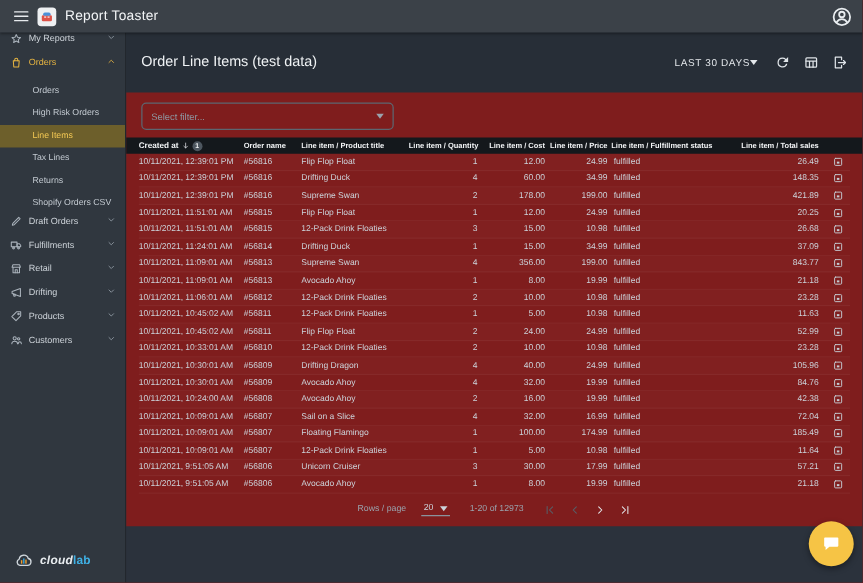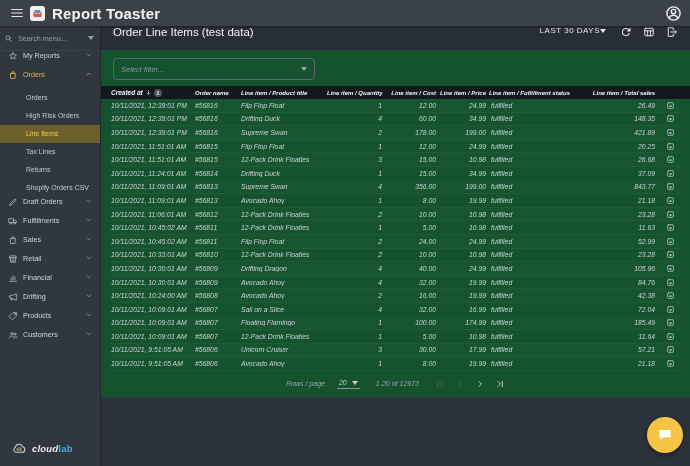--- a/index.html
+++ b/index.html
@@ -5,21 +5,21 @@
   html,body{margin:0;padding:0;}
   body{width:690px;height:466px;overflow:hidden;position:relative;
        font-family:"Liberation Sans","DejaVu Sans",sans-serif;
        background:#2b323c;-webkit-font-smoothing:antialiased;}
   .ic{fill:none;stroke:currentColor;stroke-width:2;stroke-linecap:round;stroke-linejoin:round;display:block;}
 
   
   .topbar{height:26px;background:#3b4148;display:flex;align-items:center;padding:0 8px;box-shadow:0 1px 2px rgba(0,0,0,.35);position:relative;z-index:5;}
   .hamburger{width:14px;height:14px;color:#e7eaed;margin:0 6px 0 2px;cursor:pointer;}
   .logo-badge{width:15px;height:15px;border-radius:3px;background:#eef0f2;display:flex;align-items:center;justify-content:center;margin-right:7px;}
-  .topbar-title{color:#f2f4f6;font-size:15px;font-weight:bold;letter-spacing:.2px;}
+  .topbar-title{color:#f2f4f6;font-size:11px;font-weight:normal;letter-spacing:.2px;}
   .topbar-spacer{flex:1;}
   .account{width:17px;height:17px;color:#e9edf0;}
 
   
   .shell{display:flex;height:440px;}
   .sidebar{width:100px;background:#30373f;display:flex;flex-direction:column;border-right:1px solid rgba(0,0,0,.28);flex:none;}
   .search-row{height:24px;display:flex;align-items:center;padding:0 6px 0 4px;gap:3px;border-bottom:1px solid rgba(255,255,255,.05);}
   .search-row svg{width:9px;height:9px;color:#a7b0b9;flex:none;}
   .search-input{flex:1;min-width:0;background:transparent;border:none;outline:none;color:#cfd6dd;font-size:7.2px;font-family:inherit;}
   .search-input::placeholder{color:#97a1ab;}
@@ -34,28 +34,28 @@
   .sub-item{height:18px;line-height:18px;padding-left:26px;font-size:7px;color:#c3cad1;cursor:pointer;white-space:nowrap;}
   .sub-item.selected{background:#6d5f2b;color:#f6ca55;}
   .side-logo{margin-top:auto;display:flex;align-items:center;gap:2px;padding:0 6px 10px 8px;}
   .side-logo svg{width:22px;height:16px;}
   .brand{font-size:9.5px;font-weight:bold;letter-spacing:.2px;}
   .brand .p1{color:#e9edf0;font-style:italic;}
   .brand .p2{color:#3fb0e4;}
 
   
   .main{flex:1;display:flex;flex-direction:column;background:#2b323c;min-width:0;}
-  .title-bar{height:24px;background:#272e37;display:flex;align-items:flex-start;padding:0 12px;flex:none;}
+  .title-bar{height:24px;background:#272e37;display:flex;align-items:center;padding:12px 12px;flex:none;}
   .page-title{color:#f0f3f5;font-size:11.5px;font-weight:500;}
   .title-spacer{flex:1;}
   .date-range{display:flex;align-items:center;gap:0;color:#e3e7eb;font-size:8px;font-weight:normal;letter-spacing:.5px;cursor:pointer;margin-right:14px;}
   .tool-btn{background:none;border:none;padding:0;margin-left:11px;color:#dfe4e8;cursor:pointer;}
   .tool-btn svg{width:12px;height:12px;}
 
-  .card{background:#14532d;padding:6px 10px 0;flex:none;font-style:italic;}
+  .card{background:#7f1d1d;padding:6px 10px 0;flex:none;}
   .filter-box{width:186px;height:20px;border:1px solid #5d6670;border-radius:4px;display:flex;align-items:center;padding:0 7px;gap:6px;color:#8d97a1;font-size:7.5px;cursor:pointer;margin:2px 0 6px 2px;}
   .filter-box .caret{margin-left:auto;color:#9aa3ad;}
 
   .thead,.trow{display:grid;grid-template-columns:84px 46px 86px 58px 54px 50px 94px 1fr 22px;align-items:center;}
   .thead{background:#14181c;height:13px;margin:0 -10px;padding:0 10px;}
   .th{font-size:6px;font-weight:bold;color:#f2f4f6;white-space:nowrap;overflow:hidden;cursor:pointer;}
   .a-right{text-align:right;padding-right:3px;}
   .a-left{text-align:left;}
   .th.first{display:flex;align-items:center;gap:2px;overflow:visible;font-size:6.5px;}
   .sort-ic{width:7px;height:7px;color:#e8ebee;}
@@ -209,27 +209,20 @@
   <span class="topbar-title">Report Toaster</span>
   <span class="topbar-spacer"></span>
   <svg class="ic account">
       <use href="#i-person"></use>
     </svg>
 </div>
 
 <div class="shell">
 
   <div class="sidebar">
-    <div class="search-row">
-      <svg class="ic">
-          <use href="#i-search"></use>
-        </svg>
-      <input class="search-input" placeholder="Search menu..." style="">
-      <span class="caret"></span>
-    </div>
     <div class="nav">
         <div class="nav-item">
           <svg class="ic ">
             <use href="#i-star"></use>
           </svg>
           <span class="nav-label">My Reports</span>
           <svg class="ic chev ">
             <use href="#i-chev"></use>
           </svg>
         </div>
@@ -261,41 +254,23 @@
           <svg class="ic ">
             <use href="#i-truck"></use>
           </svg>
           <span class="nav-label">Fulfillments</span>
           <svg class="ic chev ">
             <use href="#i-chev"></use>
           </svg>
         </div>
         <div class="nav-item">
           <svg class="ic ">
-            <use href="#i-bag"></use>
-          </svg>
-          <span class="nav-label">Sales</span>
-          <svg class="ic chev ">
-            <use href="#i-chev"></use>
-          </svg>
-        </div>
-        <div class="nav-item">
-          <svg class="ic ">
             <use href="#i-store"></use>
           </svg>
           <span class="nav-label">Retail</span>
-          <svg class="ic chev ">
-            <use href="#i-chev"></use>
-          </svg>
-        </div>
-        <div class="nav-item">
-          <svg class="ic ">
-            <use href="#i-chart"></use>
-          </svg>
-          <span class="nav-label">Financial</span>
           <svg class="ic chev ">
             <use href="#i-chev"></use>
           </svg>
         </div>
         <div class="nav-item">
           <svg class="ic ">
             <use href="#i-megaphone"></use>
           </svg>
           <span class="nav-label">Drifting</span>
           <svg class="ic chev ">

